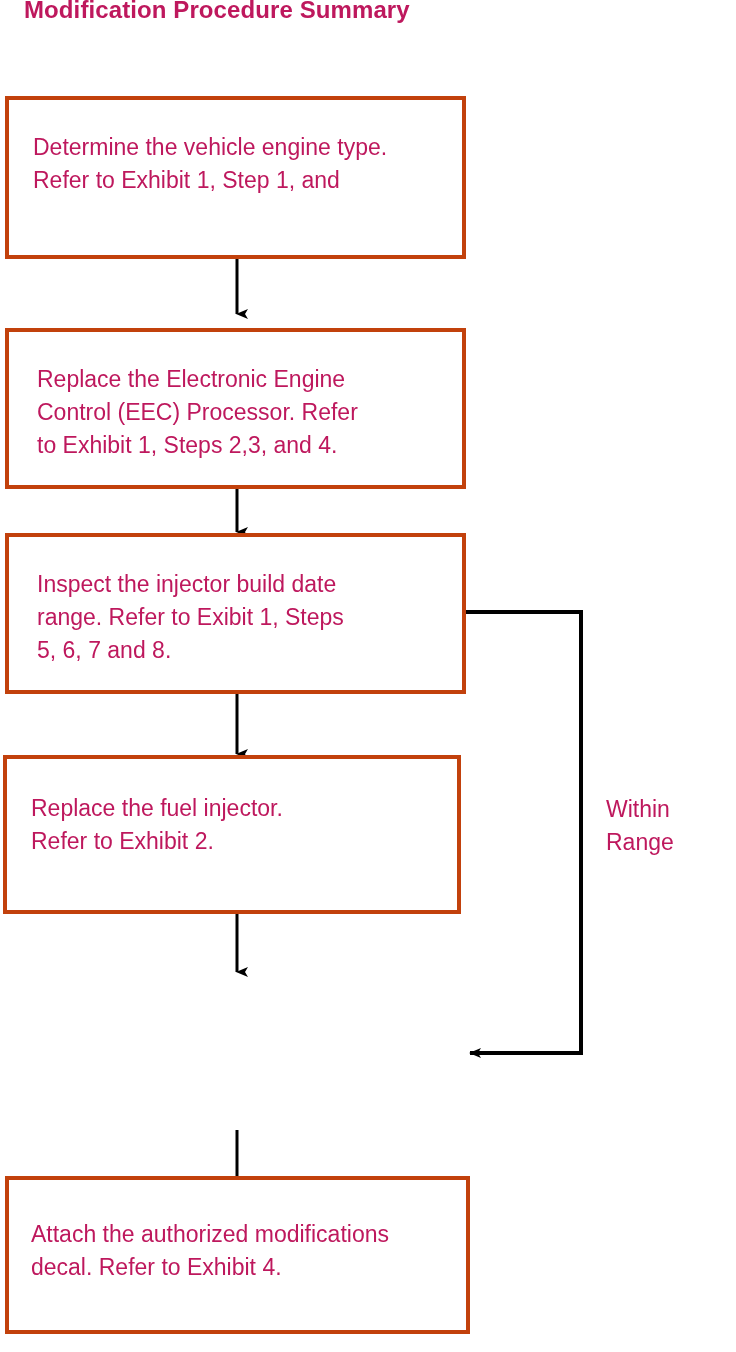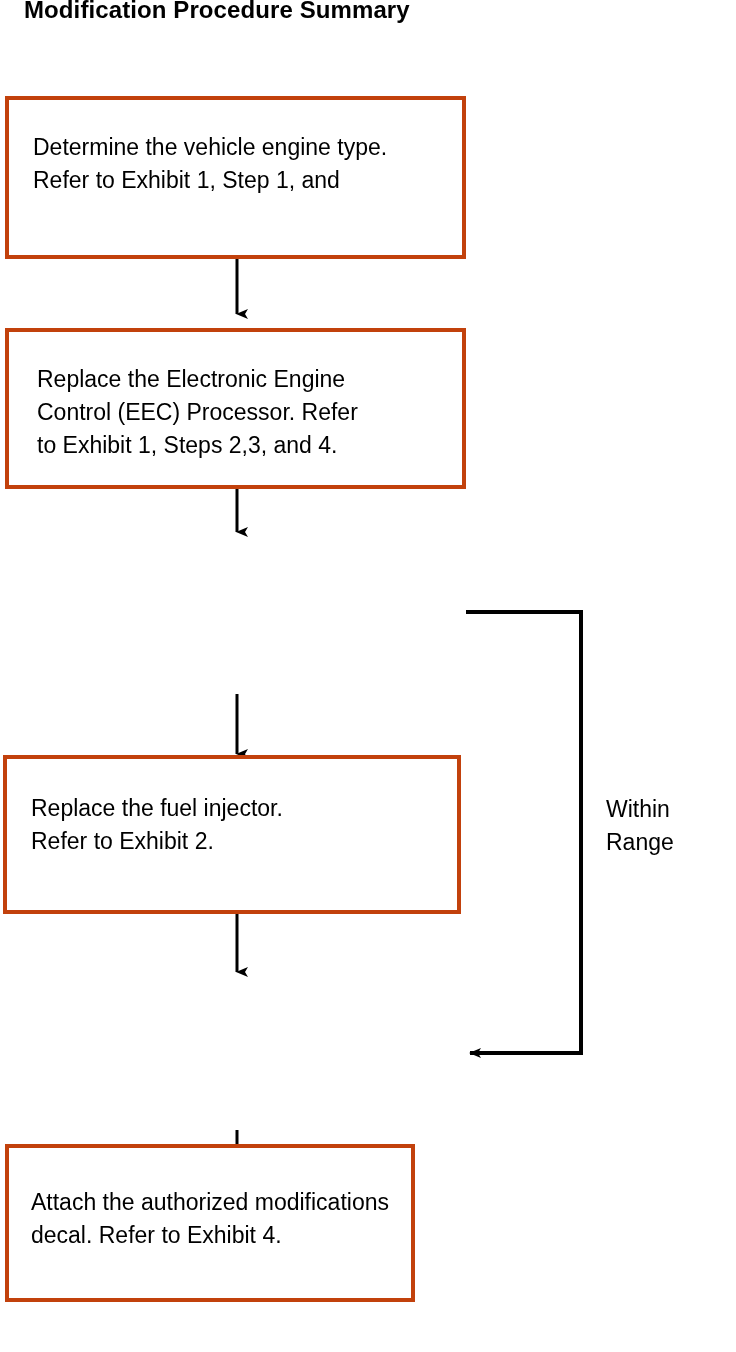--- a/index.html
+++ b/index.html
@@ -8,21 +8,21 @@
     padding: 0;
     background: #ffffff;
   }
   #page {
     position: relative;
     width: 736px;
     height: 1352px;
     background: #ffffff;
     overflow: hidden;
     font-family: "Liberation Sans", sans-serif;
-    color: #000000;
+    color: #be185d;
   }
   #flow-svg {
     position: absolute;
     left: 0;
     top: 0;
     width: 736px;
     height: 1352px;
   }
   .page-title {
     position: absolute;
@@ -88,28 +88,33 @@
     <div class="flow-box-text" style="left:24px; top:31px; width:430px;">Determine the vehicle engine type.
 Refer to Exhibit 1, Step 1, and</div>
   </div>
 
   <div class="flow-box" style="left:5px; top:328px; width:461px; height:161px;">
     <div class="flow-box-text" style="left:28px; top:31px; width:425px;">Replace the Electronic Engine
 Control (EEC) Processor.  Refer
 to Exhibit 1, Steps 2,3, and 4.</div>
   </div>
 
+  <div class="flow-box" style="left:5px; top:533px; width:461px; height:161px;">
+    <div class="flow-box-text" style="left:28px; top:31px; width:425px;">Inspect the injector build date
+range.  Refer to Exibit 1,  Steps
+5, 6, 7 and 8.</div>
+  </div>
 
   <div class="flow-box" style="left:3px; top:755px; width:458px; height:159px;">
     <div class="flow-box-text" style="left:24px; top:33px; width:420px;">Replace the fuel injector.
 Refer to Exhibit 2.</div>
   </div>
 
 
-  <div class="flow-box" style="left:5px; top:1144px; width:410px; height:158px;">
+  <div class="flow-box" style="left:5px; top:1176px; width:465px; height:158px;">
     <div class="flow-box-text" style="left:22px; top:38px; width:435px;">Attach the authorized modifications
 decal.  Refer to Exhibit 4.</div>
   </div>
 
 
   <div class="edge-label" style="left:606px; top:793px;">Within
 Range</div>
 
 </div>
 

